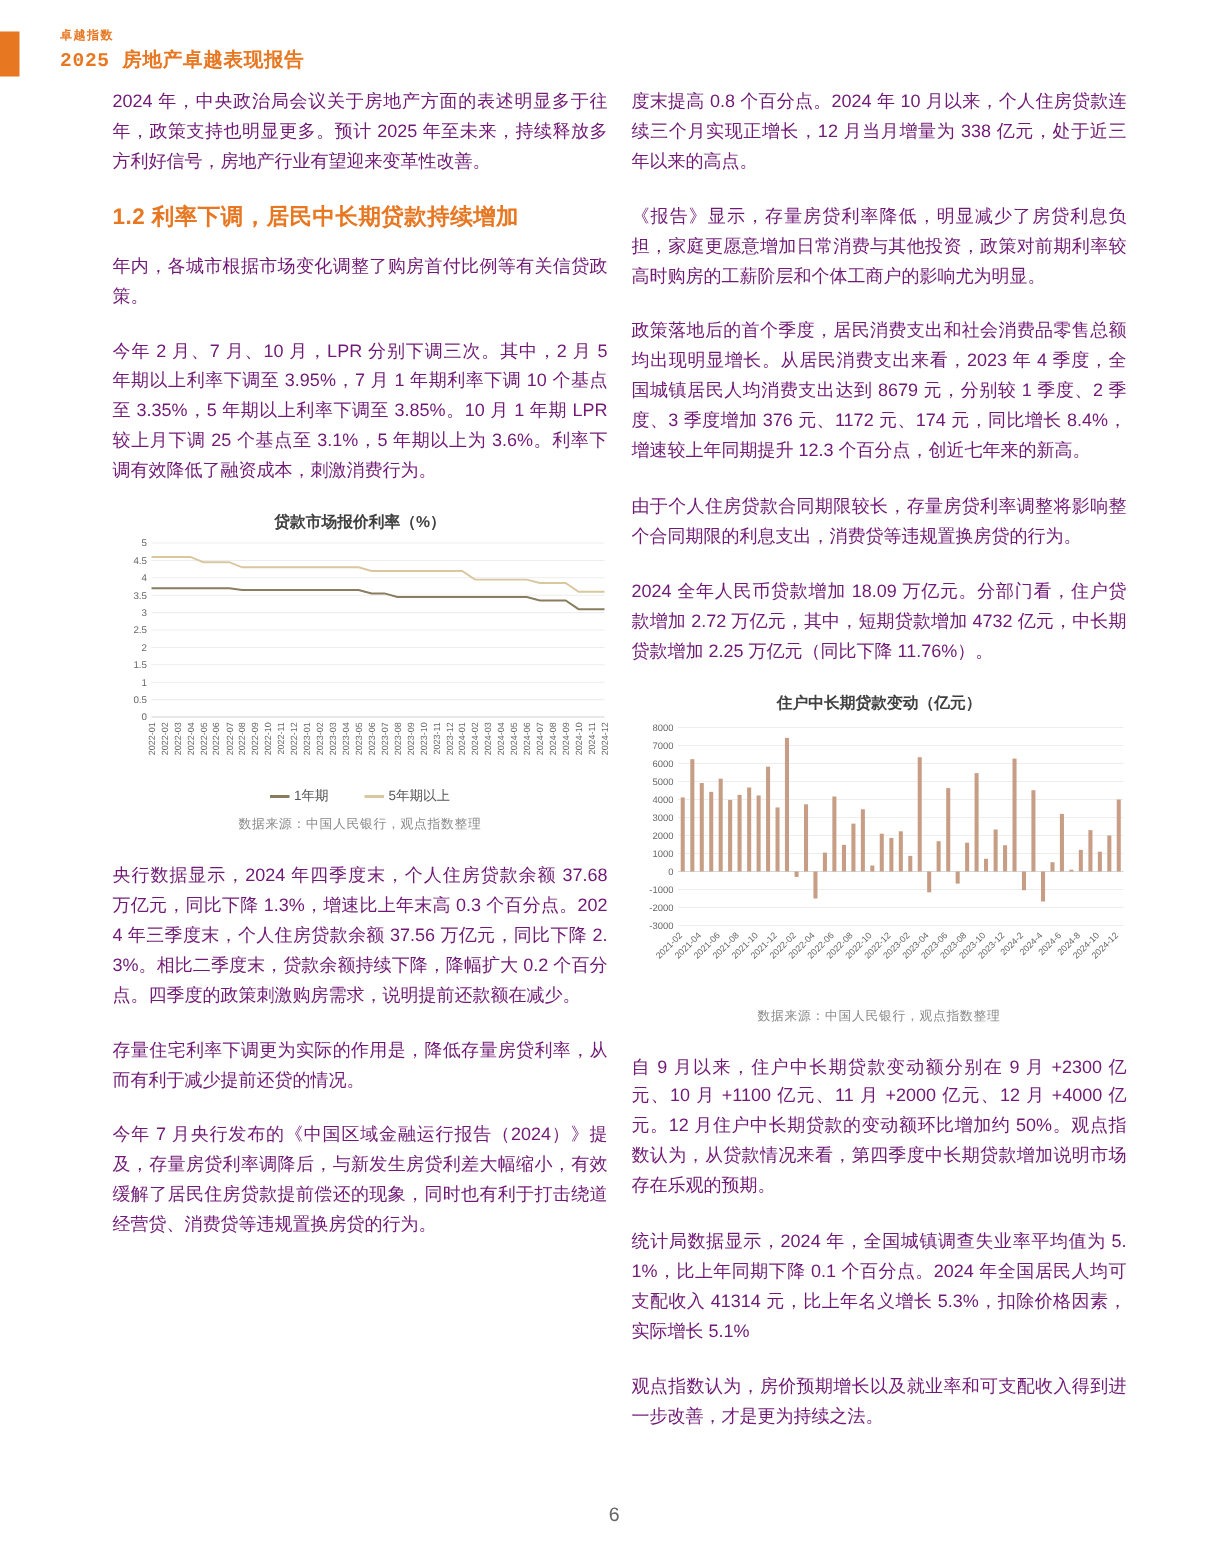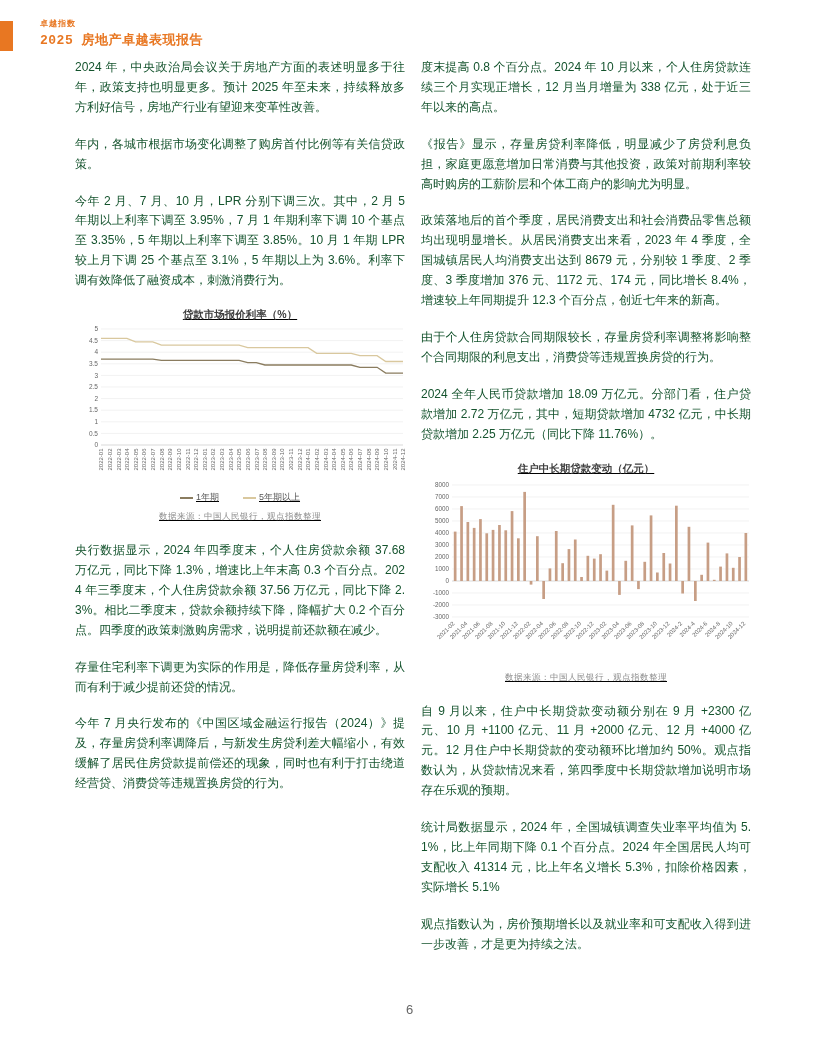--- a/index.html
+++ b/index.html
@@ -12,26 +12,26 @@
   
   .hdr { position:absolute; top:18px; left:0; display:flex; align-items:flex-start; }
   .brand-bar { width:13px; height:30px; background:var(--accent); margin-top:3px; }
   .brand-text { margin-left:27px; color:var(--accent);font-family:Liberation Mono, monospace; }
   .brand-series { font-size:8px; font-weight:bold; letter-spacing:1px; }
   .brand-title  { font-size:13px; font-weight:bold; margin-top:2px; letter-spacing:0.5px; }
   
   .columns { position:absolute; left:75px; top:58px; width:676px; display:flex; gap:16px; }
   .col { width:330px; }
   .col p {
-    font-size:12px; line-height:1.66; color:#14532d; text-align:justify;
+    font-size:12px; line-height:1.66; color:#701a75; text-align:justify;
     margin:0 0 17px; word-break:break-all;
   }
   .sec-heading { color:var(--accent); font-size:15px; font-weight:bold; margin:7px 0 14px; letter-spacing:0.3px; }
   
-  .chart { margin:2px 0 18px; text-align:center;text-decoration:underline; }
+  .chart { margin:2px 0 18px; text-align:center; }
   .chart-title { font-size:10.5px; font-weight:bold; color:#404040; margin-bottom:1px; }
   .chart-svg svg { display:block; margin:0 auto; }
   .legend { display:flex; justify-content:center; gap:24px; font-size:9px; color:#555; margin-top:-4px; }
   .legend .lg i { display:inline-block; width:13px; height:2px; vertical-align:middle; margin-right:3px; }
   .chart-source { font-size:8.5px; color:#8a8a8a; margin-top:7px; letter-spacing:0.5px; }
   
   .pagefoot { position:absolute; bottom:26px; left:0; width:100%; text-align:center; }
   .page-number { font-size:13px; color:#666; }
 </style>
 </head>
@@ -44,20 +44,21 @@
     <div class="brand-text">
       <div class="brand-series">卓越指数</div>
       <div class="brand-title">2025 房地产卓越表现报告</div>
     </div>
   </header>
 
   <main class="columns">
 
     <section class="col">
       <p>2024 年，中央政治局会议关于房地产方面的表述明显多于往年，政策支持也明显更多。预计 2025 年至未来，持续释放多方利好信号，房地产行业有望迎来变革性改善。</p>
+      <h2 class="sec-heading">1.2 利率下调，居民中长期贷款持续增加</h2>
       <p>年内，各城市根据市场变化调整了购房首付比例等有关信贷政策。</p>
       <p>今年 2 月、7 月、10 月，LPR 分别下调三次。其中，2 月 5 年期以上利率下调至 3.95%，7 月 1 年期利率下调 10 个基点至 3.35%，5 年期以上利率下调至 3.85%。10 月 1 年期 LPR 较上月下调 25 个基点至 3.1%，5 年期以上为 3.6%。利率下调有效降低了融资成本，刺激消费行为。</p>
 
       <figure class="chart" style="margin-left:0;margin-right:0;">
         <figcaption class="chart-title">贷款市场报价利率（%）</figcaption>
         <div class="chart-svg" id="chart-line">
             <svg viewBox="0 0 332 172" width="332" height="172" xmlns="http://www.w3.org/2000/svg">
               <line x1="26" y1="122.0" x2="328" y2="122.0" stroke="#ededed" stroke-width="0.7"></line>
               <text x="23" y="124.2" font-size="6.5" fill="#666" text-anchor="end">0</text>
               <line x1="26" y1="110.4" x2="328" y2="110.4" stroke="#ededed" stroke-width="0.7"></line>

